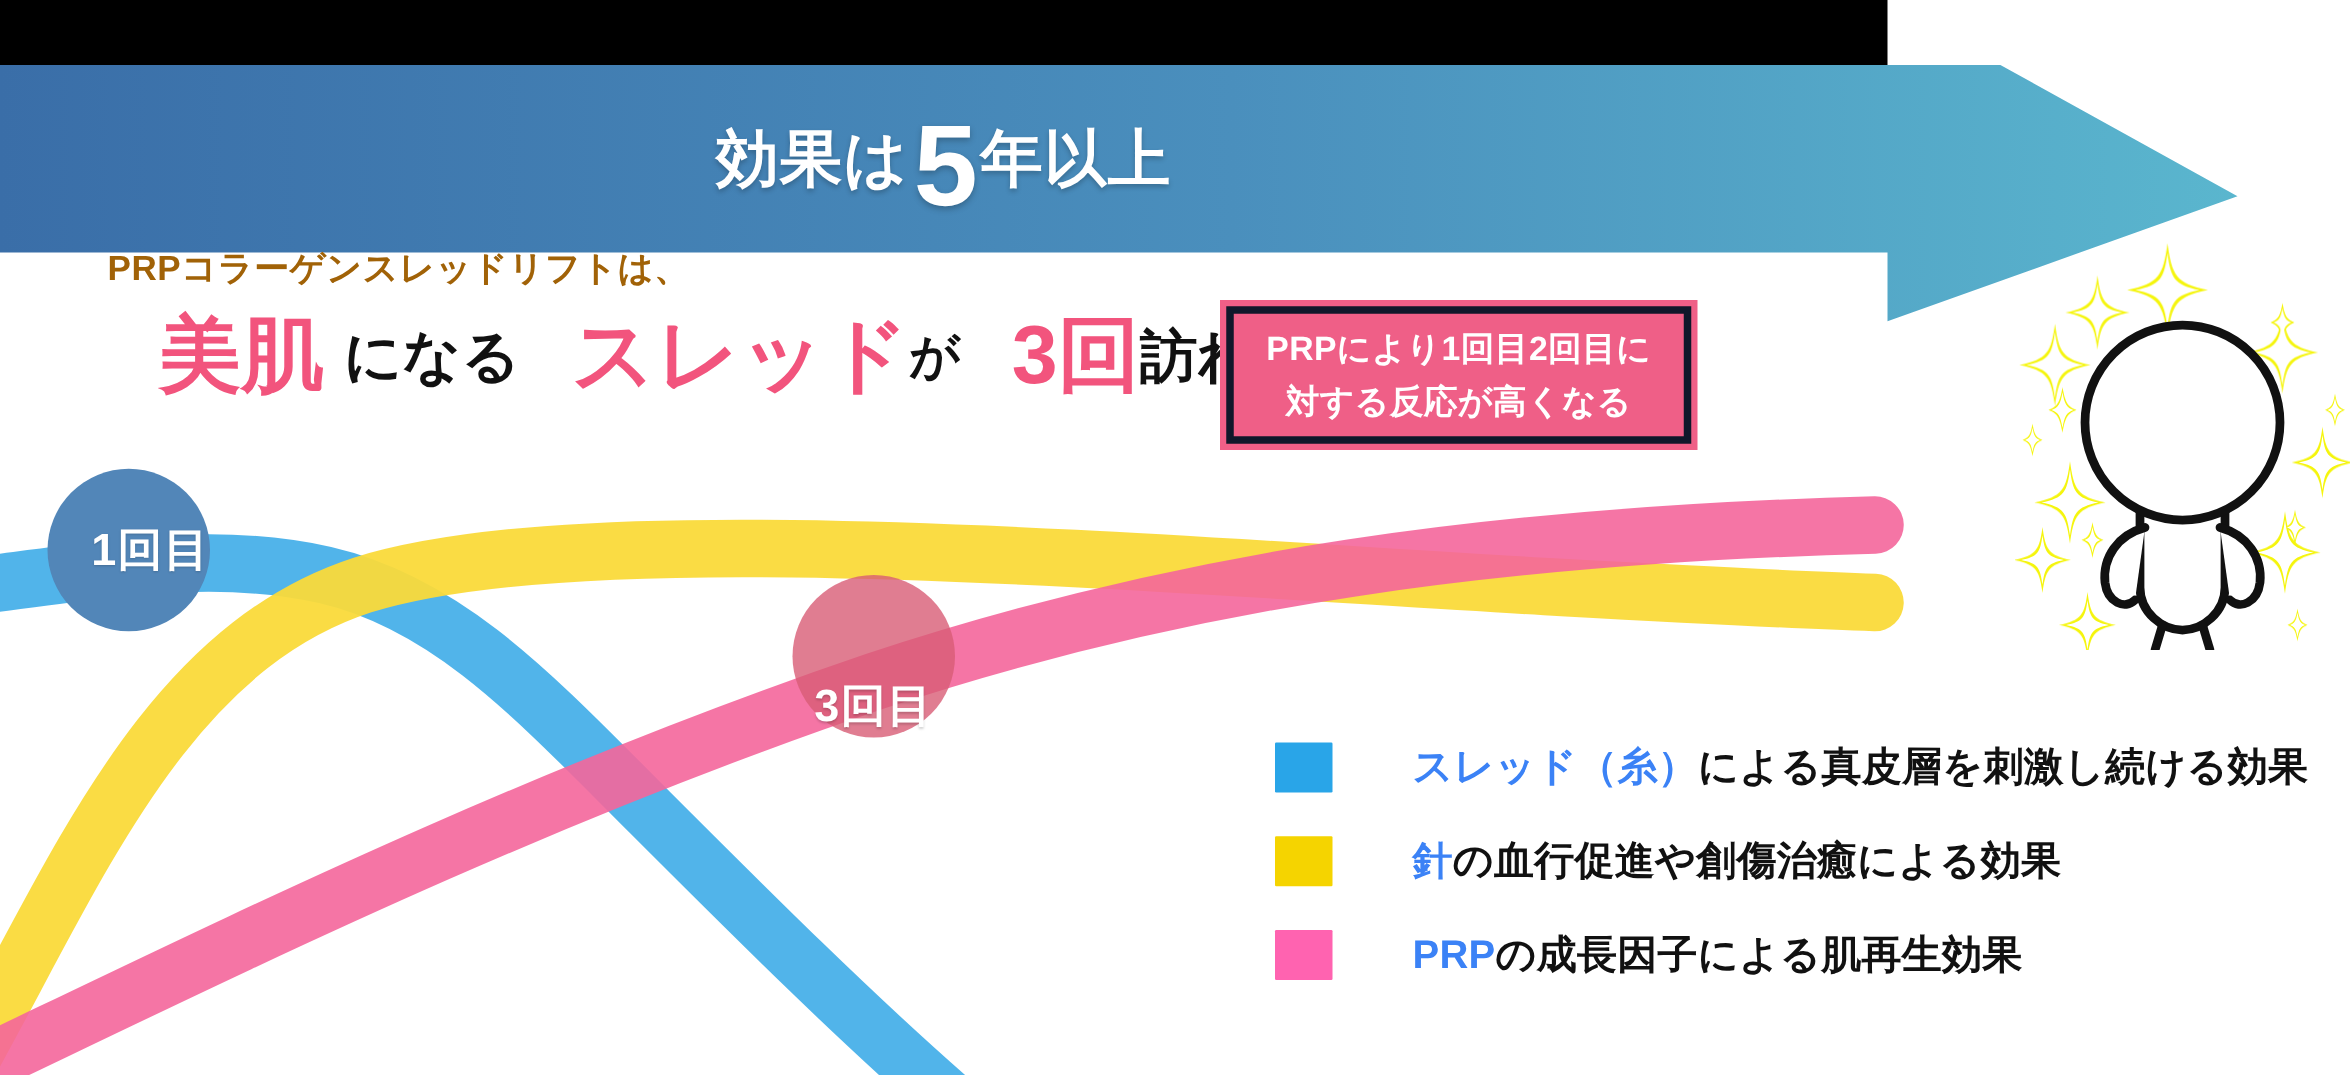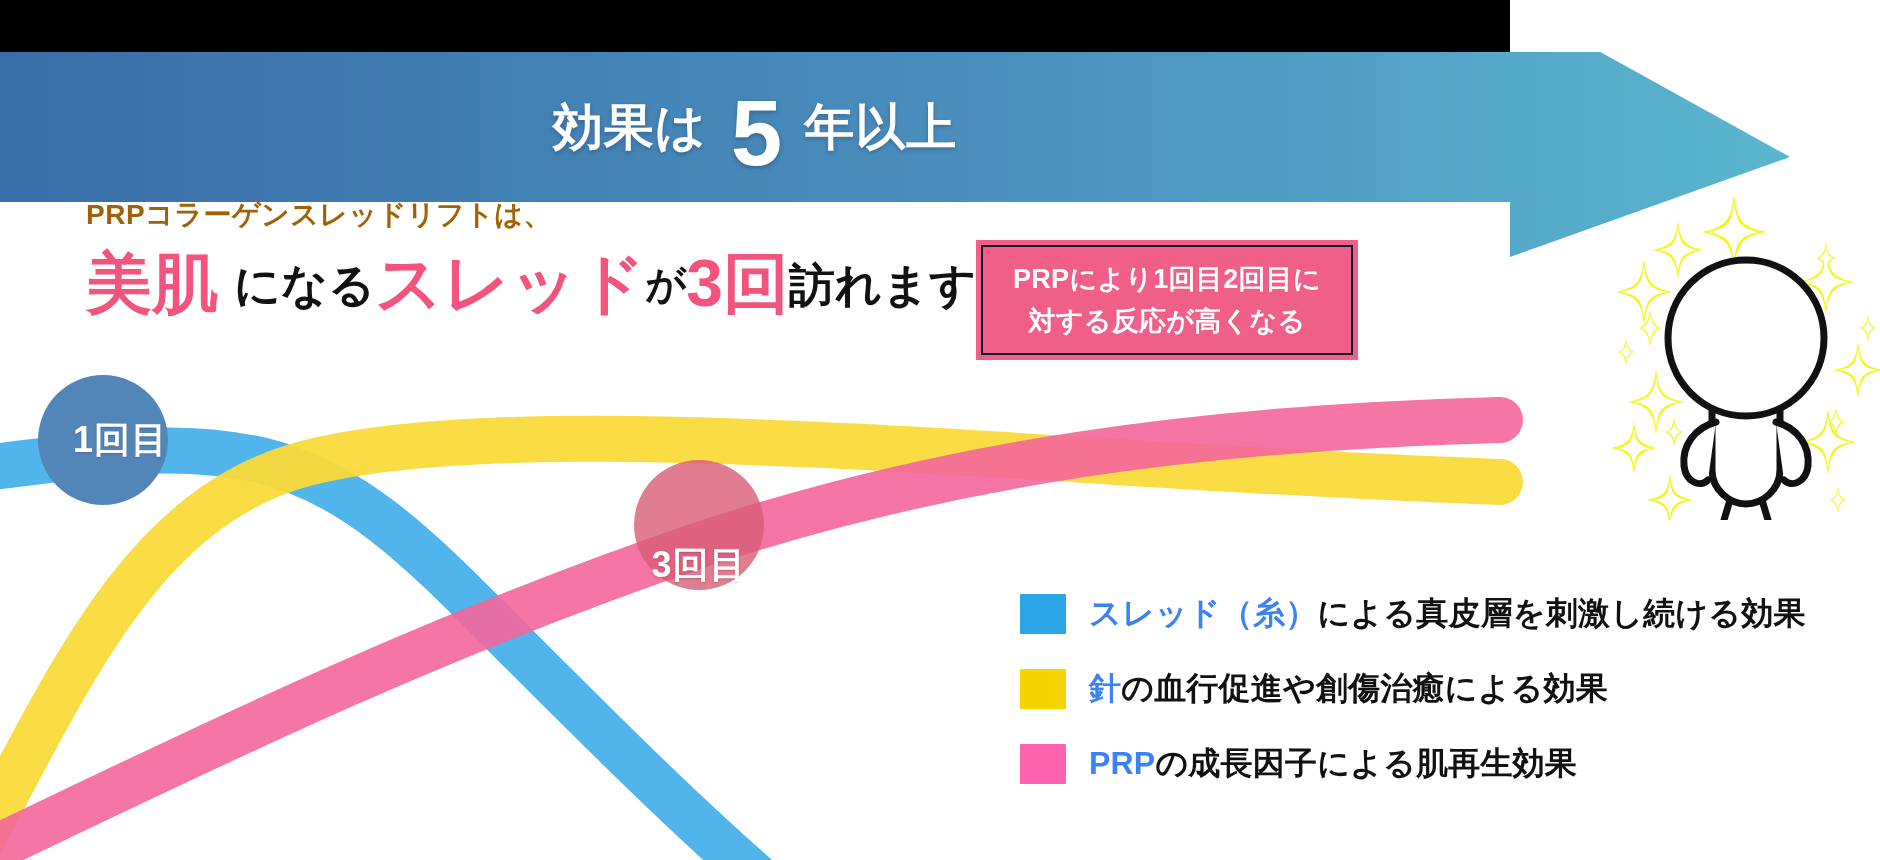--- a/index.html
+++ b/index.html
@@ -14,21 +14,21 @@
 
   
   .topbar{position:absolute;left:0;top:0;width:1510px;height:52px;background:#000;}
 
   
   .banner-wrap{position:absolute;left:0;top:52px;width:1880px;height:210px;}
   .banner-wrap svg{display:block;}
   .banner-text{
     position:absolute;left:0;top:52px;width:1510px;height:150px;
     display:flex;align-items:center;justify-content:center;
-    color:#ffffff;pointer-events:none;gap:20px;
+    color:#ffffff;pointer-events:none;
   }
   .banner-text .t1,.banner-text .t3{
     font-size:50px;font-weight:700;letter-spacing:1px;
     text-shadow:0 2px 4px rgba(0,0,0,.22);
   }
   .banner-text .big5{
     font-size:92px;font-weight:800;line-height:.9;
     margin:0 2px 0 4px;position:relative;top:6px;
     text-shadow:0 2px 5px rgba(0,0,0,.25);
   }
@@ -36,34 +36,34 @@
   
   .headline{position:absolute;left:86px;top:198px;width:900px;}
   .hl-line1{
     font-size:28px;font-weight:700;color:#a16207;letter-spacing:.5px;
     white-space:nowrap;line-height:1.2;
   }
   .hl-line2{
     font-size:60px;font-weight:800;color:#111;letter-spacing:0;
     white-space:nowrap;line-height:1.15;margin-top:14px;
   }
-  .pink{color:#f2547d;}
+  .pink{color:#f2547d;margin-left:41px;}
   .hl-line2 .pk-big{font-size:66px;}
   .hl-line2 .mid{font-size:46px;position:relative;top:-5px;margin-left:16px;}
   .hl-line2 .sm{font-size:40px;position:relative;top:-8px;}
   .hl-line2 .tail{font-size:46px;position:relative;top:-5px;}
 
   
   .callout{
     position:absolute;left:976px;top:240px;width:382px;height:120px;
     background:#ef5f87;box-sizing:border-box;padding:5px;
   }
   .callout-inner{
     width:100%;height:100%;box-sizing:border-box;
-    border:2px solid #0f172a;
+    border:6px solid #0f172a;
     display:flex;flex-direction:column;align-items:center;justify-content:center;
     gap:6px;
     text-align:center;
   }
   .callout-inner div{
     color:#fff;font-size:27px;font-weight:700;letter-spacing:.3px;white-space:nowrap;
   }
 
   
   .chart{position:absolute;left:0;top:0;width:1880px;height:860px;pointer-events:none;}

